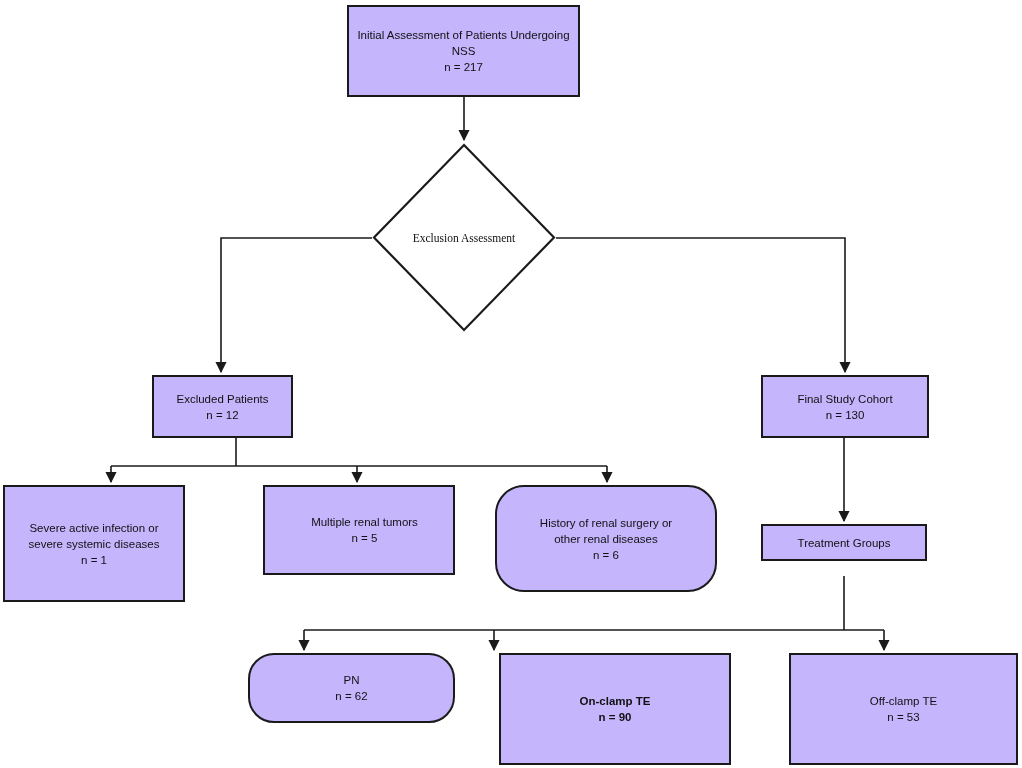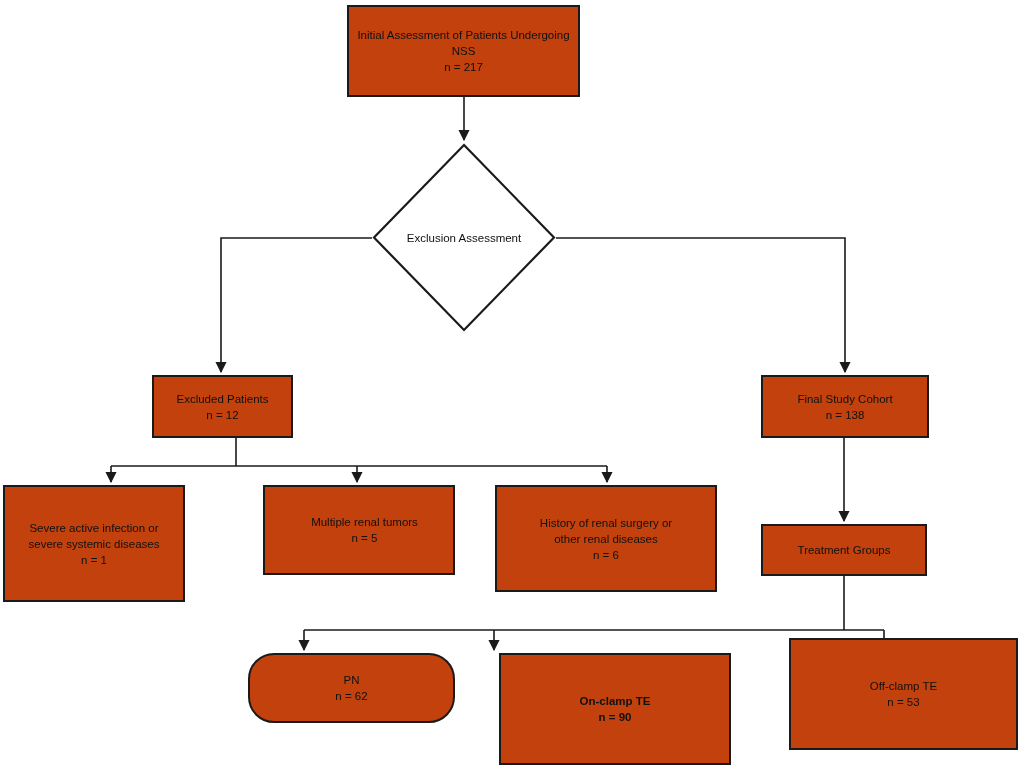--- a/index.html
+++ b/index.html
@@ -20,36 +20,37 @@
     position: absolute;
     left: 0;
     top: 0;
     width: 1022px;
     height: 768px;
     pointer-events: none;
   }
   .node {
     position: absolute;
     box-sizing: border-box;
-    background: #c2410c;
+    background: #c4b5fd;
     border: 2px solid #1a1a1a;
     display: flex;
     align-items: center;
     justify-content: center;
     text-align: center;
   }
   .node .label {
     font-size: 11.5px;
     line-height: 16px;
     color: #111111;
     white-space: pre-line;
     padding: 0 6px;
   }
   .diamond-wrap {
     position: absolute;
+    font-family: Liberation Serif, serif;
   }
   .diamond-wrap .diamond-label {
     position: absolute;
     left: 0;
     top: 0;
     width: 100%;
     height: 100%;
     display: flex;
     align-items: center;
     justify-content: center;
@@ -107,52 +108,52 @@
     <span class="diamond-label">Exclusion Assessment</span>
   </div>
 
   <div class="node" style="left:152px; top:375px; width:141px; height:63px;">
     <span class="label">Excluded Patients
 n = 12</span>
   </div>
 
   <div class="node" style="left:761px; top:375px; width:168px; height:63px;">
     <span class="label">Final Study Cohort
-n = 138</span>
+n = 130</span>
   </div>
 
   <div class="node" style="left:3px; top:485px; width:182px; height:117px;">
     <span class="label">Severe active infection or
 severe systemic diseases
 n = 1</span>
   </div>
 
   <div class="node" style="left:263px; top:485px; width:192px; height:90px;padding-left:11px;">
     <span class="label">Multiple renal tumors
 n = 5</span>
   </div>
 
-  <div class="node" style="left:495px; top:485px; width:222px; height:107px;">
+  <div class="node" style="left:495px; top:485px; width:222px; height:107px;border-radius:29px;">
     <span class="label">History of renal surgery or
 other renal diseases
 n = 6</span>
   </div>
 
-  <div class="node" style="left:761px; top:524px; width:166px; height:52px;">
+  <div class="node" style="left:761px; top:524px; width:166px; height:37px;">
     <span class="label">Treatment Groups</span>
   </div>
 
   <div class="node" style="left:248px; top:653px; width:207px; height:70px;border-radius:26px;">
     <span class="label">PN
 n = 62</span>
   </div>
 
   <div class="node" style="left:499px; top:653px; width:232px; height:112px;font-weight:bold;">
     <span class="label">On-clamp TE
 n = 90</span>
   </div>
 
-  <div class="node" style="left:789px; top:638px; width:229px; height:112px;align-items:center;">
+  <div class="node" style="left:789px; top:653px; width:229px; height:112px;align-items:center;">
     <span class="label">Off-clamp TE
 n = 53</span>
   </div>
 
 </div>
 
 </body></html>

